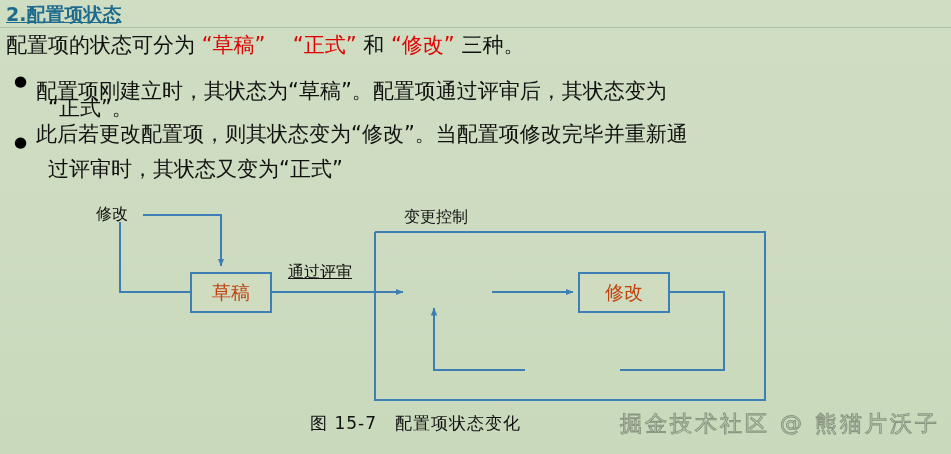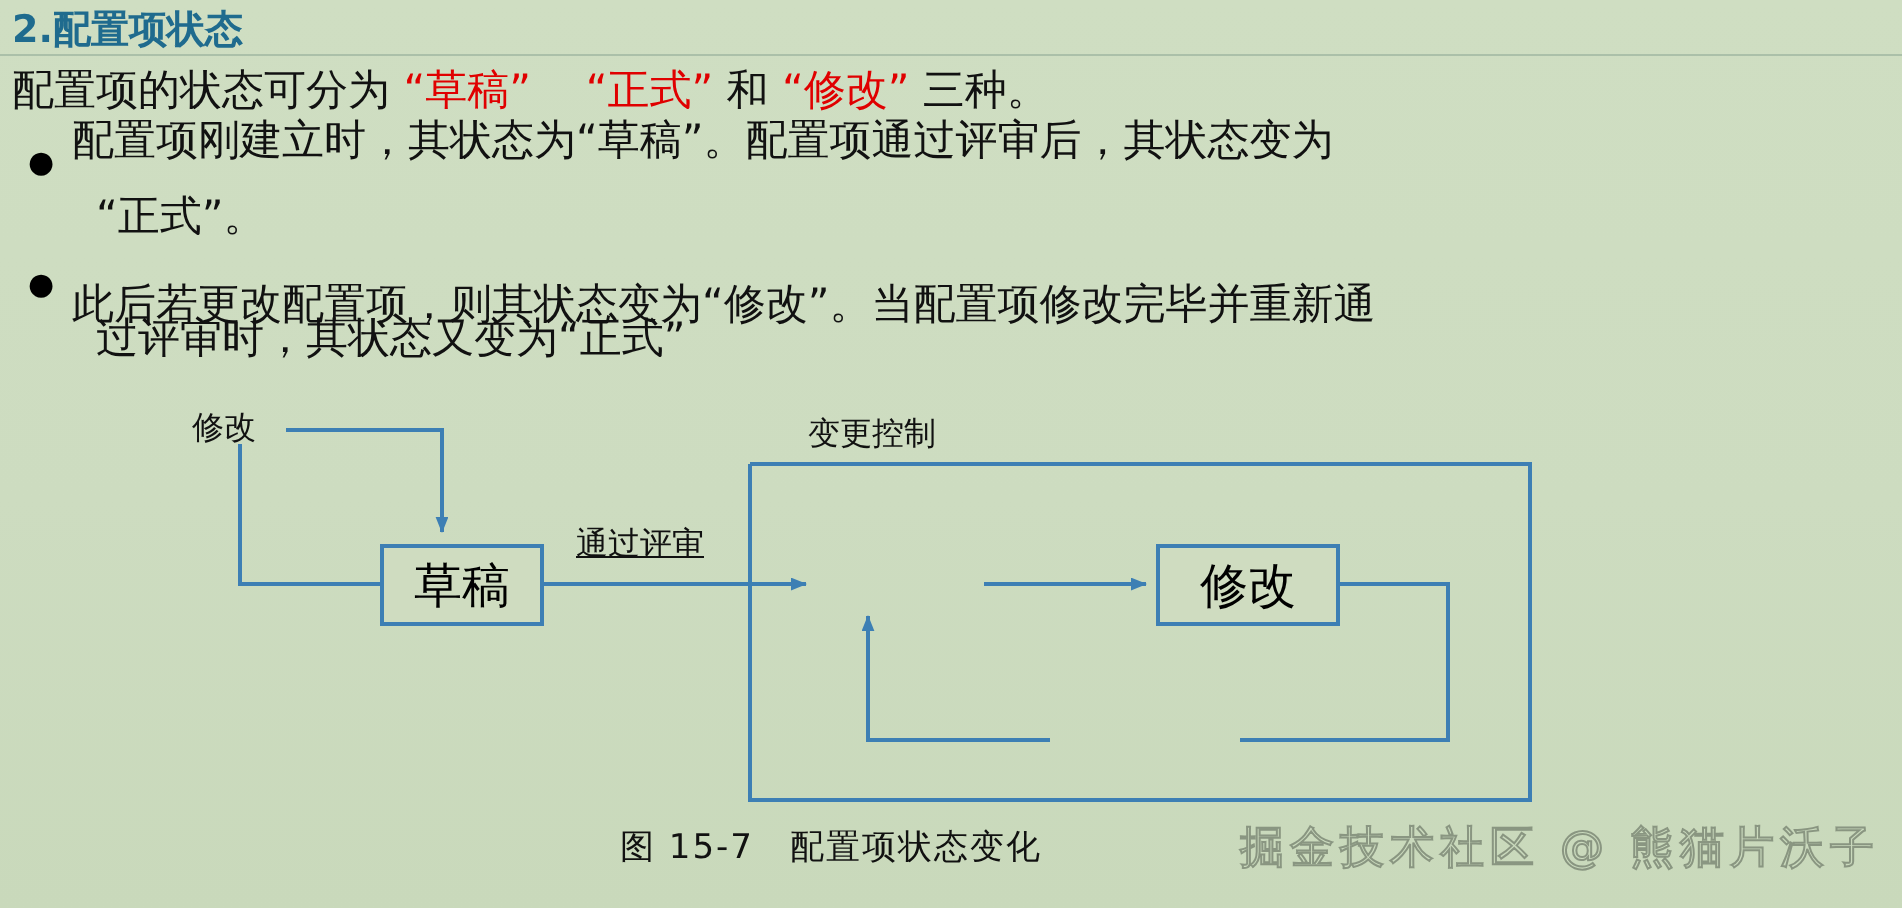--- a/index.html
+++ b/index.html
@@ -8,21 +8,21 @@
     background:#cdddc0;
     font-family:"DejaVu Sans","Liberation Sans",sans-serif;
     overflow:hidden;position:relative;
   }
   #slide{position:relative;width:951px;height:454px;overflow:hidden;
          background:linear-gradient(180deg,#cfdec2 0%,#cddcc0 55%,#c9d9bb 100%);}
 
   .heading{
     position:absolute;left:6px;top:2px;
     font-size:19px;font-weight:bold;color:#1f6b8e;
-    letter-spacing:0px;white-space:nowrap;
+    letter-spacing:0px;white-space:nowrap;text-decoration:underline;
   }
   .head-rule{
     position:absolute;left:0px;top:27px;width:951px;height:1px;
     background:#9fb6a0;opacity:.75;
   }
 
   .para{
     position:absolute;color:#111;white-space:nowrap;
   }
   .lead{left:6px;top:31px;font-size:21px;}
@@ -35,21 +35,21 @@
   .btxt{position:absolute;font-size:21px;color:#111;white-space:nowrap;}
 
   
   #diagram{position:absolute;left:0;top:190px;width:951px;height:225px;}
   .node{
     position:absolute;
     border:2px solid #3d7fb4;
     background:#cfdcc0;
     box-sizing:border-box;
     display:flex;align-items:center;justify-content:center;
-    font-size:24px;color:#000000;
+    font-size:19px;color:#c2410c;
   }
   .dlabel{position:absolute;font-size:16px;color:#111;white-space:nowrap;}
   .caption{
     position:absolute;left:310px;top:412px;font-size:17px;color:#111;
     white-space:nowrap;letter-spacing:1px;
   }
   .watermark{
     position:absolute;left:620px;top:409px;
     font-size:22px;white-space:nowrap;letter-spacing:3px;
     color:rgba(205,221,192,.25);
@@ -70,25 +70,25 @@
     <span>配置项的状态可分为</span>
     <span class="q red">“草稿”</span>
     <span style="display:inline-block;width:14px"></span>
     <span class="q red">“正式”</span>
     <span>和</span>
     <span class="q red">“修改”</span>
     <span>三种。</span>
   </div>
 
   <div class="bullet-mark" style="left:14px;top:74px;">●</div>
-  <div class="btxt" style="left:36px;top:56px;">配置项刚建立时，其状态为“草稿”。配置项通过评审后，其状态变为</div>
+  <div class="btxt" style="left:36px;top:77px;">配置项刚建立时，其状态为“草稿”。配置项通过评审后，其状态变为</div>
   <div class="btxt" style="left:48px;top:94px;">“正式”。</div>
 
   <div class="bullet-mark" style="left:14px;top:135px;">●</div>
-  <div class="btxt" style="left:36px;top:138px;">此后若更改配置项，则其状态变为“修改”。当配置项修改完毕并重新通</div>
+  <div class="btxt" style="left:36px;top:120px;">此后若更改配置项，则其状态变为“修改”。当配置项修改完毕并重新通</div>
   <div class="btxt" style="left:48px;top:155px;">过评审时，其状态又变为“正式”</div>
 
   <div id="diagram">
 
     <svg width="951" height="225">
       <defs>
         <marker id="arw" markerWidth="9" markerHeight="9" refX="7.5" refY="3.2" orient="auto" markerUnits="userSpaceOnUse">
           <path d="M0,0 L8,3.2 L0,6.4 z" fill="#3d7fb4"></path>
         </marker>
       </defs>

